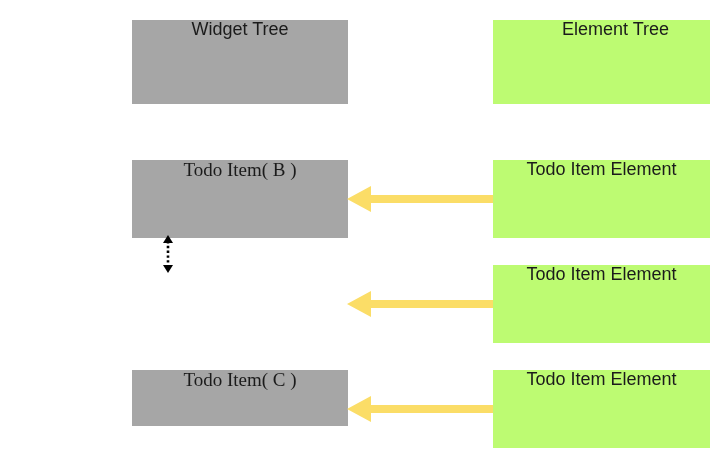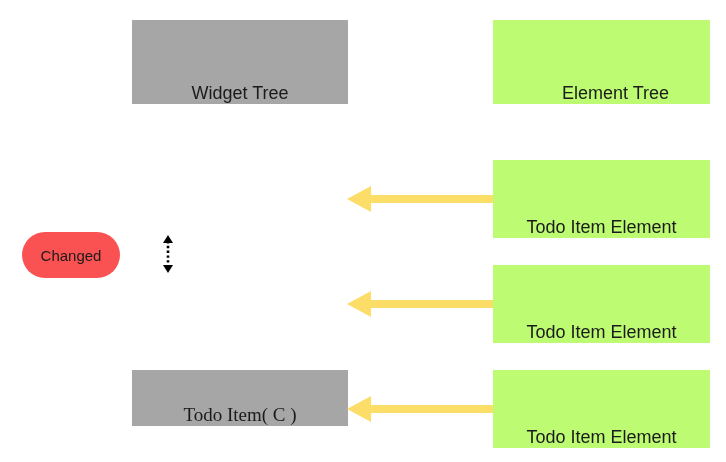--- a/index.html
+++ b/index.html
@@ -13,21 +13,21 @@
   #canvas {
     position: relative;
     width: 726px;
     height: 462px;
     background: #ffffff;
     overflow: hidden;
   }
   .box {
     position: absolute;
     display: flex;
-    align-items: flex-end;
+    align-items: flex-start;
     justify-content: center;
     box-sizing: border-box;
     color: #1b1b1b;
     line-height: 1.1;
   }
   .box-widget {
     background: #a6a6a6;
     font-family: "Liberation Serif", serif;
     font-size: 19px;
   }
@@ -97,20 +97,23 @@
 <div id="canvas">
 
   <div class="box box-widget header-box" id="widget-tree-box">
     <span>Widget Tree</span>
   </div>
 
   <div class="box box-element header-box" id="element-tree-box">
     <span>Element Tree</span>
   </div>
 
+  <div class="box box-widget" id="widget-row-0">
+    <span>Todo Item( B )</span>
+  </div>
   <div class="box box-widget" id="widget-row-2">
     <span>Todo Item( C )</span>
   </div>
 
   <div class="box box-element" id="element-row-0">
     <span>Todo Item Element</span>
   </div>
   <div class="box box-element" id="element-row-1">
     <span>Todo Item Element</span>
   </div>
@@ -127,17 +130,14 @@
   <svg class="link-arrow" id="link-arrow-2" viewBox="0 0 148 30">
     <path d="M 148 11 L 26 11 L 26 2 L 2 15 L 26 28 L 26 19 L 148 19 Z" fill="#fbdd67"></path>
   </svg>
 
   <svg id="swap-arrow" viewBox="0 0 20 40">
     <path d="M 10 1 L 15 9 L 5 9 Z" fill="#000000"></path>
     <path d="M 10 39 L 15 31 L 5 31 Z" fill="#000000"></path>
     <line x1="10" y1="7" x2="10" y2="33" stroke="#000000" stroke-width="2.6" stroke-dasharray="2.4 2.4"></line>
   </svg>
 
-  <div id="changed-pill">
-    <span>Changed</span>
-  </div>
 
 </div>
 
 </body></html>

